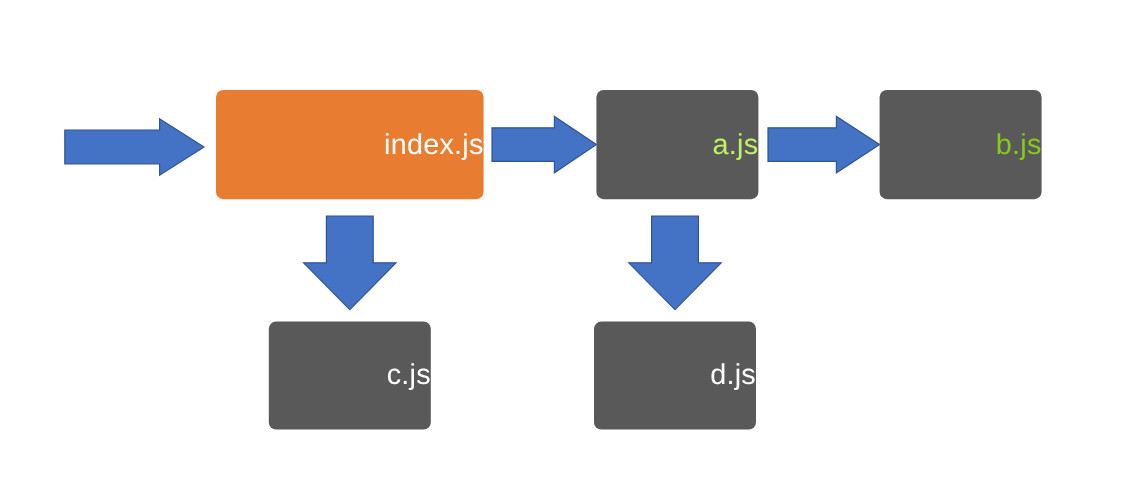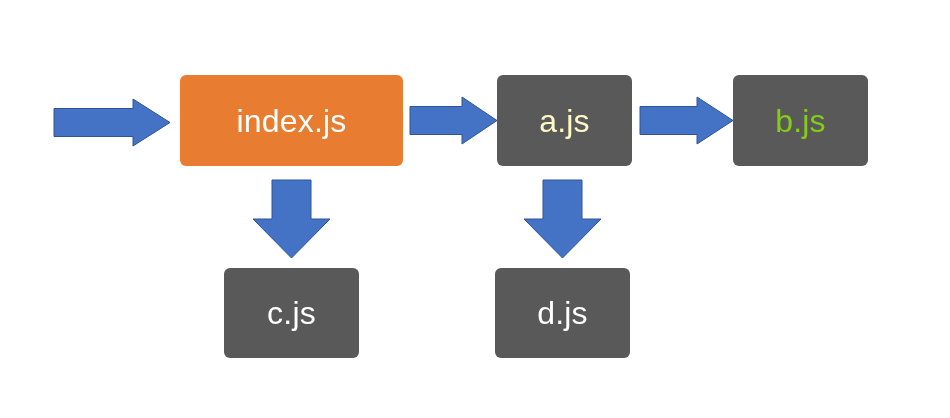--- a/index.html
+++ b/index.html
@@ -17,24 +17,24 @@
     height: 418px;
     background: #ffffff;
     overflow: hidden;
   }
   .node {
     position: absolute;
     box-sizing: border-box;
     border-radius: 6px;
     display: flex;
     align-items: center;
-    justify-content: center;
+    justify-content: flex-end;
     color: #ffffff;
     font-family: "Liberation Sans", sans-serif;
-    font-size: 32px;
+    font-size: 24px;
     font-weight: 400;
     letter-spacing: 0.2px;
     line-height: 1;
     user-select: none;
   }
   .node-label {
     display: block;
     white-space: nowrap;
   }
   .arrow {
@@ -71,21 +71,21 @@
       </svg>
     </div>
     <div class="arrow" style="left: 524px; top: 180px; width: 77px; height: 78px;">
       <svg width="77" height="78" viewBox="0 0 77 78">
         <polygon points="19,0 58,0 58,39 77,39 38.5,78 0,39 19,39" fill="#4472C4" stroke="#2F5597" stroke-width="1" stroke-linejoin="miter"></polygon>
       </svg>
     </div>
     <div class="node" style="left: 180px; top: 75px; width: 223px; height: 91px; background: rgb(232, 125, 49); color: rgb(255, 255, 255);">
       <span class="node-label">index.js</span>
     </div>
-    <div class="node" style="left: 497px; top: 75px; width: 135px; height: 91px; background: rgb(89, 89, 89); color: #fef9c3;">
+    <div class="node" style="left: 497px; top: 75px; width: 135px; height: 91px; background: rgb(89, 89, 89); color: #bef264;">
       <span class="node-label">a.js</span>
     </div>
     <div class="node" style="left: 733px; top: 75px; width: 135px; height: 91px; background: rgb(89, 89, 89); color: #84cc16;">
       <span class="node-label">b.js</span>
     </div>
     <div class="node" style="left: 495px; top: 268px; width: 135px; height: 90px; background: rgb(89, 89, 89); color: rgb(255, 255, 255);">
       <span class="node-label">d.js</span>
     </div>
     <div class="node" style="left: 224px; top: 268px; width: 135px; height: 90px; background: rgb(89, 89, 89); color: rgb(255, 255, 255);">
       <span class="node-label">c.js</span>

